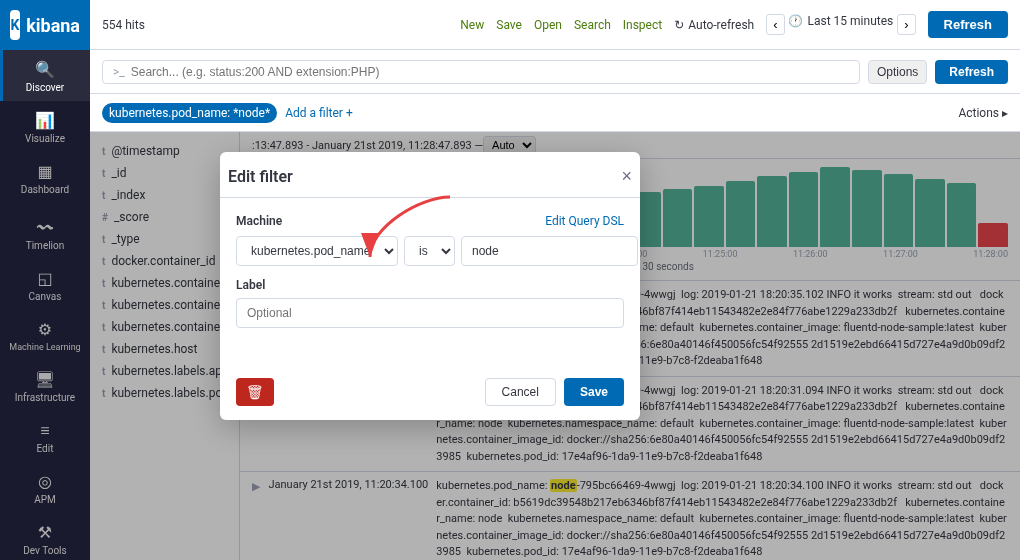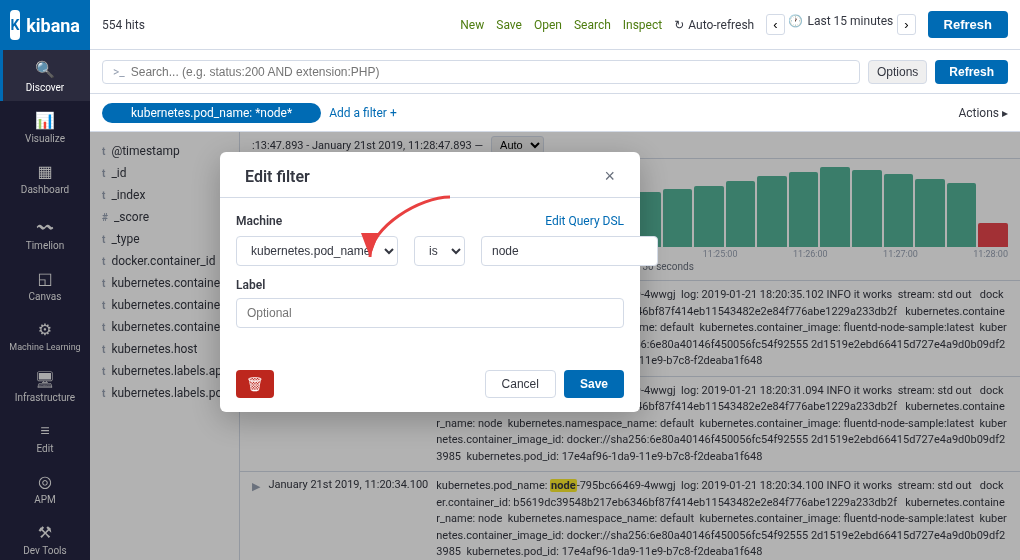--- a/index.html
+++ b/index.html
@@ -36,68 +36,68 @@
     
     .searchbar { display: flex; align-items: center; background: #fff; border-bottom: 1px solid #d3dae6; padding: 6px 12px; gap: 8px; height: 44px; flex-shrink: 0; }
     .search-input-wrap { flex: 1; display: flex; align-items: center; border: 1px solid #d3dae6; border-radius: 4px; padding: 4px 10px; gap: 6px; background: #fff; }
     .search-prompt { color: #98a2b3; font-size: 12px; }
     .search-input { border: none; outline: none; flex: 1; font-size: 12px; color: #14532d; background: transparent; }
     .search-options-btn { color: #343741; font-size: 12px; cursor: pointer; padding: 4px 8px; border: 1px solid #d3dae6; border-radius: 4px; }
     .search-refresh-btn { background: #006BB4; color: #fff; border: none; border-radius: 4px; padding: 5px 14px; font-size: 12px; font-weight: 600; cursor: pointer; }
 
     
     .filterbar { display: flex; align-items: center; background: #fff; border-bottom: 1px solid #d3dae6; padding: 6px 12px; gap: 8px; height: 38px; flex-shrink: 0; }
-    .filter-tag { background: #006BB4; color: #fff; border-radius: 20px; padding: 3px 29px; font-size: 12px; display: flex; align-items: center; gap: 4px; cursor: pointer; }
+    .filter-tag { background: #006BB4; color: #fff; border-radius: 20px; padding: 3px 7px; font-size: 12px; display: flex; align-items: center; gap: 4px; cursor: pointer; }
     .add-filter-btn { color: #006BB4; font-size: 12px; cursor: pointer; display: flex; align-items: center; gap: 3px; }
     .actions-btn { margin-left: auto; color: #343741; font-size: 12px; cursor: pointer; }
 
     
     .content { display: flex; flex: 1; overflow: hidden; position: relative; }
 
     
     .fields-panel { width: 150px; background: #fff; border-right: 1px solid #d3dae6; overflow-y: auto; padding: 8px 0; flex-shrink: 0; }
     .field-item { padding: 4px 12px; font-size: 12px; cursor: pointer; display: flex; align-items: center; gap: 4px; color: #343741; }
     .field-type { font-size: 10px; color: #98a2b3; font-weight: bold; margin-right: 2px; }
 
     
     .main-panel { flex: 1; overflow-y: auto; background: #f5f7fa; }
 
     
-    .timebar { background: #fff; border-bottom: 1px solid #d3dae6; padding: 4px 12px; font-size: 11px; color: #343741; display: flex; align-items: center; gap: 8px; }
+    .timebar { background: #fff; border-bottom: 1px solid #d3dae6; padding: 4px 12px; font-size: 11px; color: #343741; display: flex; align-items: center; }
     .timebar-select { font-size: 11px; border: 1px solid #d3dae6; border-radius: 3px; padding: 1px 4px; }
 
     
     .chart-area { background: #fff; padding: 8px 12px; border-bottom: 1px solid #d3dae6; }
     .chart-bars { display: flex; align-items: flex-end; gap: 2px; height: 80px; }
     .chart-bar { background: #54b399; flex: 1; min-width: 8px; border-radius: 2px 2px 0 0; }
     .chart-labels { display: flex; justify-content: space-between; font-size: 9px; color: #98a2b3; margin-top: 2px; }
     .chart-timestamp-label { font-size: 10px; color: #69707d; text-align: center; margin-top: 2px; }
 
     
     .log-entry { background: #fff; border-bottom: 1px solid #d3dae6; padding: 6px 12px; font-size: 11px; display: flex; gap: 8px; }
     .log-entry-toggle { color: #98a2b3; cursor: pointer; flex-shrink: 0; margin-top: 2px; }
     .log-entry-time { color: #343741; white-space: nowrap; flex-shrink: 0; font-size: 11px; text-align: right; }
     .log-entry-content { flex: 1; color: #343741; line-height: 1.5; word-break: break-all; font-size: 11px; }
     .log-highlight { background: #fdec2e; color: #343741; padding: 0 1px; border-radius: 2px; font-weight: bold; }
     .log-field { color: #343741; }
 
     
     .overlay { position: absolute; top: 0; left: 0; right: 0; bottom: 0; background: rgba(0,0,0,0.3); z-index: 100; display: flex; justify-content: flex-start; align-items: flex-start; }
     .modal { background: #fff; border-radius: 6px; box-shadow: 0 8px 32px rgba(0,0,0,0.25); width: 420px; margin: 20px 0 0 130px; position: relative; }
-    .modal-header { display: flex; align-items: center; justify-content: space-between; padding: 14px 25px 10px; border-bottom: 1px solid #d3dae6; }
+    .modal-header { display: flex; align-items: center; justify-content: space-between; padding: 14px 8px 10px; border-bottom: 1px solid #d3dae6; }
     .modal-title { font-size: 16px; font-weight: 600; color: #343741; }
     .modal-close { background: none; border: none; font-size: 18px; cursor: pointer; color: #69707d; }
     .modal-body { padding: 16px; }
     .modal-section-header { display: flex; align-items: center; justify-content: space-between; margin-bottom: 8px; }
     .modal-section-label { font-size: 12px; font-weight: 600; color: #343741; }
     .modal-edit-dsl { font-size: 12px; color: #006BB4; cursor: pointer; }
-    .modal-filter-row { display: flex; gap: 16px; margin-bottom: 12px; }
+    .modal-filter-row { display: flex; gap: 6px; margin-bottom: 12px; }
     .modal-select { border: 1px solid #d3dae6; border-radius: 4px; padding: 6px 10px; font-size: 12px; color: #343741; background: #fff; }
     .modal-input { border: 1px solid #d3dae6; border-radius: 4px; padding: 6px 10px; font-size: 12px; color: #343741; flex: 1; }
-    .modal-label-section { margin-bottom: 16px; }
+    .modal-label-section { margin-bottom: 24px; }
     .modal-label-text { font-size: 12px; font-weight: 600; color: #343741; margin-bottom: 6px; }
     .modal-label-input { width: 100%; border: 1px solid #d3dae6; border-radius: 4px; padding: 7px 10px; font-size: 12px; color: #98a2b3; }
     .modal-footer { display: flex; align-items: center; justify-content: space-between; padding: 10px 16px 14px; }
     .modal-delete-btn { background: #bd271e; color: #fff; border: none; border-radius: 4px; padding: 6px 10px; cursor: pointer; font-size: 14px; }
     .modal-footer-right { display: flex; gap: 8px; }
     .modal-cancel-btn { background: #fff; border: 1px solid #d3dae6; border-radius: 4px; padding: 6px 16px; font-size: 12px; cursor: pointer; color: #343741; }
     .modal-save-btn { background: #006BB4; color: #fff; border: none; border-radius: 4px; padding: 6px 16px; font-size: 12px; font-weight: 600; cursor: pointer; }
 
     
     .arrow-annotation { position: absolute; top: 55px; left: 250px; z-index: 200; pointer-events: none; }

